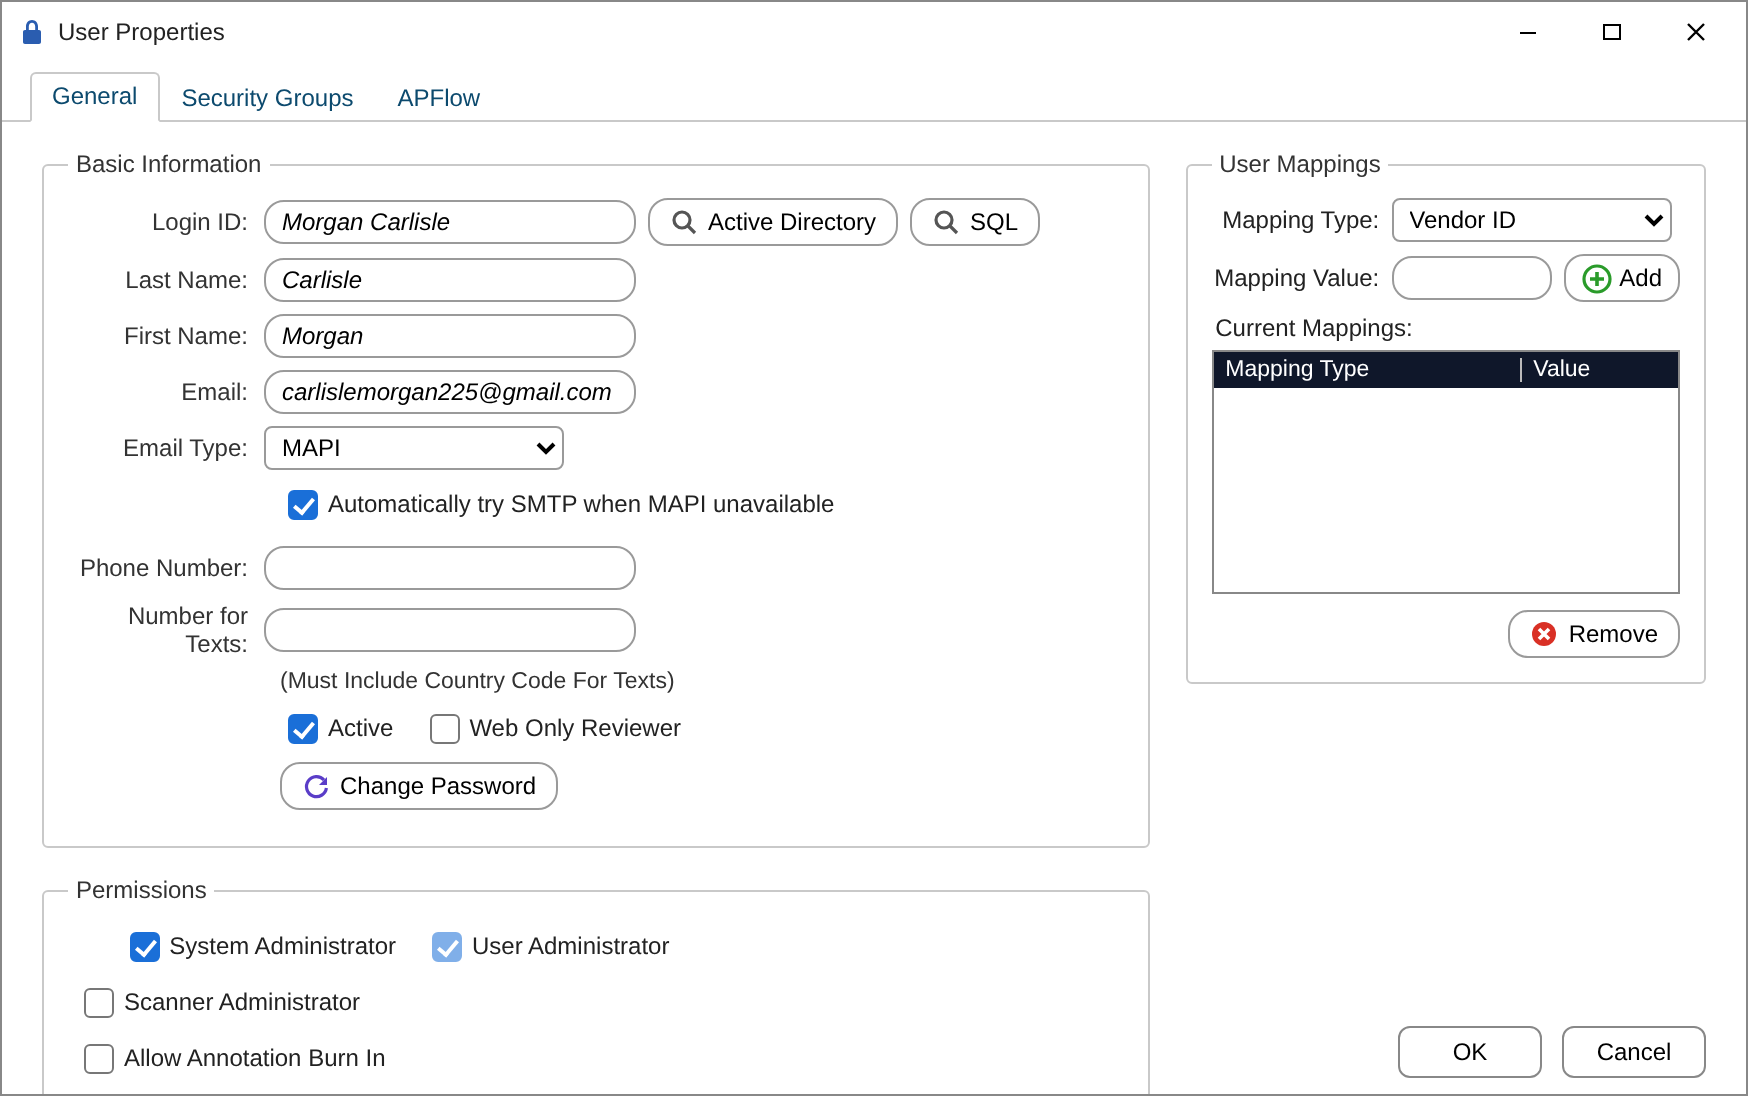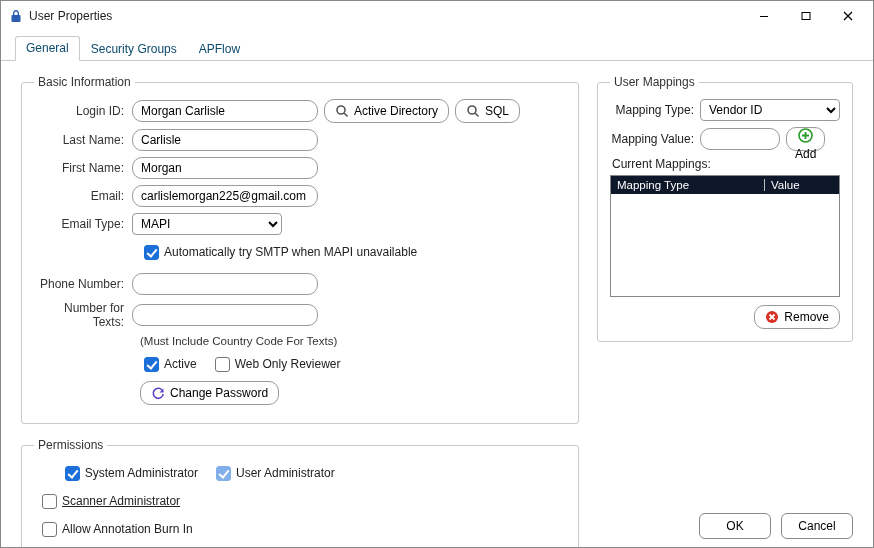--- a/index.html
+++ b/index.html
@@ -105,21 +105,21 @@
     gap: 6px;
   }
   input[type="text"], select {
     height: 22px;
     border: 1px solid #9a9a9a;
     border-radius: 10px;
     padding: 0 8px;
     font: inherit;
     background: #fff;
   }
-  input[type="text"] { width: 186px; }
+  input[type="text"] { width: 186px; font-style: italic; }
   select {
     width: 150px;
     border-radius: 4px;
     padding: 0 4px;
   }
   .btn {
     height: 24px;
     border: 1px solid #9a9a9a;
     border-radius: 10px;
     background: #fff;
@@ -176,21 +176,20 @@
   .addbtn {
     height: 24px;
     border: 1px solid #9a9a9a;
     border-radius: 10px;
     background: #fff;
     padding: 0 8px;
     display: inline-flex;
     align-items: center;
     gap: 4px;
     font: inherit;
-    flex-direction: column;
   }
   .grid {
     border: 1px solid #888;
     height: 122px;
     margin-top: 4px;
     display:flex;
     flex-direction: column;
   }
   .grid-head {
     background: #0f172a;
@@ -370,21 +369,21 @@
         <div class="row" style="margin-left:4px;">
           <label class="chk" style="width:160px;justify-content:flex-end;">
             <input type="checkbox" checked="" style="">
             <span>System Administrator</span>
           </label>
           <label class="chk">
             <input type="checkbox" checked="" disabled="" style="">
             <span>User Administrator</span>
           </label>
         </div>
-        <div class="row" style="margin-left:4px;text-decoration:underline;">
+        <div class="row" style="margin-left:4px;">
           <label class="chk">
             <input type="checkbox" style="">
             <span>Scanner Administrator</span>
           </label>
         </div>
         <div class="row" style="margin-left:4px;">
           <label class="chk">
             <input type="checkbox" style="">
             <span>Allow Annotation Burn In</span>
           </label>

